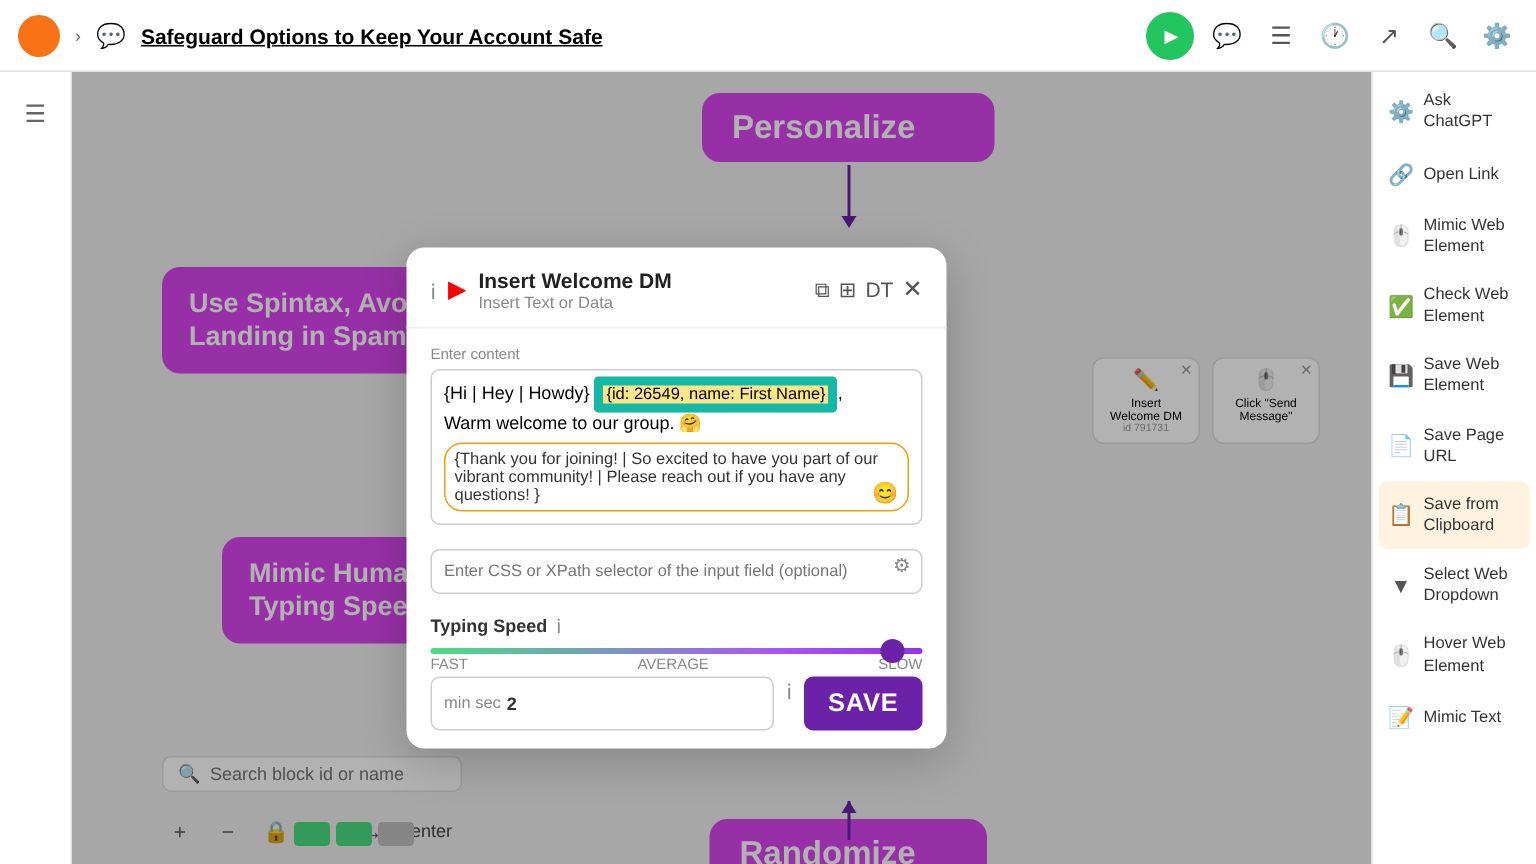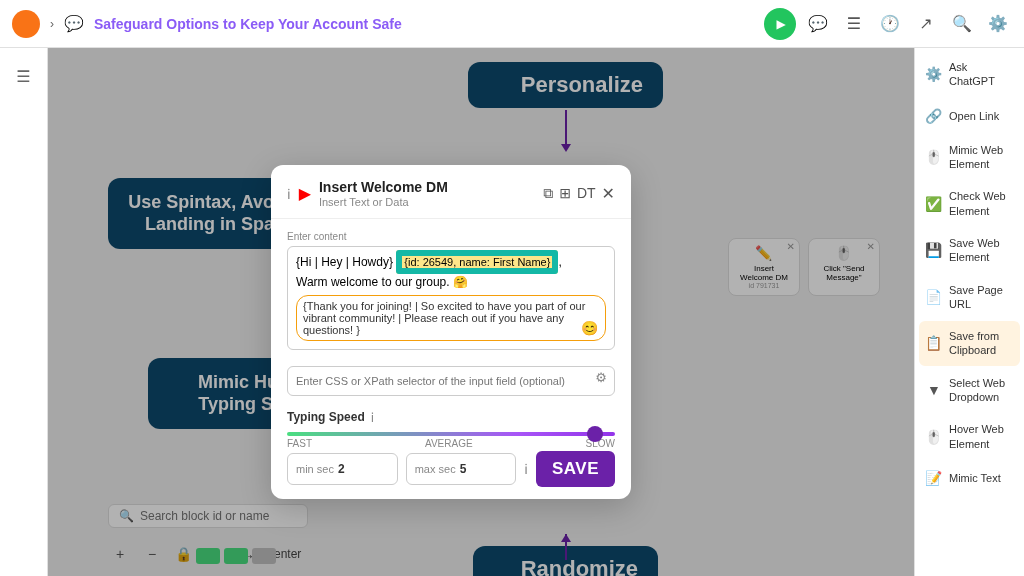--- a/index.html
+++ b/index.html
@@ -34,22 +34,23 @@
       color: #666;
       font-size: 12px;
     }
     .header-icon {
       color: #555;
       font-size: 16px;
     }
     .header-title {
       font-size: 14px;
       font-weight: 600;
-      color: #8b5cf6;
+      color: #000000;
       flex: 1;
+      text-decoration: underline;
     }
     .header-right {
       display: flex;
       align-items: center;
       gap: 8px;
     }
     .play-btn {
       width: 32px;
       height: 32px;
       background: #22c55e;
@@ -109,28 +110,28 @@
     .canvas-area {
       flex: 1;
       background: #f0f0f0;
       position: relative;
       overflow: hidden;
     }
 
     
     .annotation-bubble {
       position: absolute;
-      background: #0c4a6e;
+      background: #d946ef;
       color: white;
       font-weight: 800;
       font-size: 18px;
       line-height: 1.2;
       border-radius: 12px;
       padding: 14px 18px;
-      text-align: right;
+      text-align: left;
     }
     .annotation-spintax {
       left: 60px;
       top: 130px;
       width: 200px;
     }
     .annotation-mimic {
       left: 100px;
       top: 310px;
       width: 185px;
@@ -440,21 +441,20 @@
       justify-content: space-between;
       font-size: 10px;
       color: #888;
       margin-top: 2px;
       gap: 28px;
     }
     .min-max-row {
       display: flex;
       gap: 8px;
       margin-top: 2px;
-      align-items: center;
     }
     .min-max-box {
       flex: 1;
       border: 1px solid #ccc;
       border-radius: 6px;
       padding: 8px;
       font-size: 12px;
       color: #333;
       display: flex;
       align-items: center;
@@ -623,24 +623,20 @@
               <span>AVERAGE</span>
               <span>SLOW</span>
             </div>
           </div>
 
           <div class="min-max-row">
             <div class="min-max-box">
               <span class="label">min sec</span>
               <span class="value">2</span>
             </div>
-            <div class="min-max-box">
-              <span class="label">max sec</span>
-              <span class="value">5</span>
-            </div>
             <span class="info-icon-right">ℹ</span>
             <button class="save-btn">SAVE</button>
           </div>
         </div>
       </div>
     </div>
 
   </div>
 
   <div class="right-sidebar">

